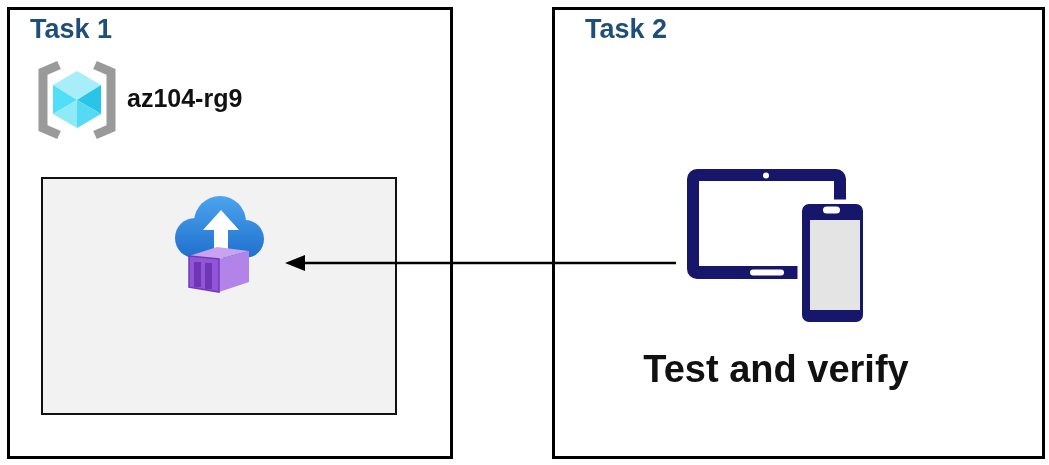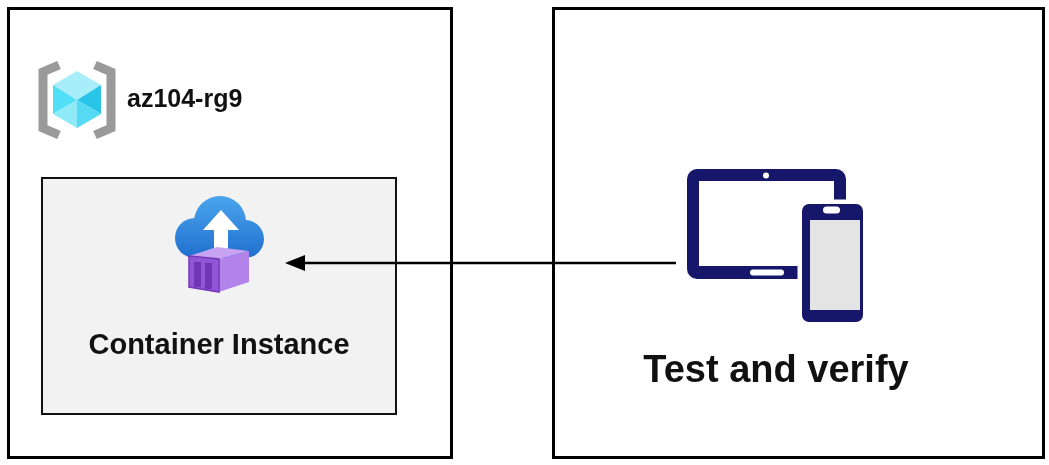--- a/index.html
+++ b/index.html
@@ -76,20 +76,22 @@
 </style>
 </head>
 <body>
 
 <div class="canvas">
 
   <div class="panel panel-task1"></div>
 
   <div class="panel panel-task2"></div>
 
+  <div class="panel-title title-task1">Task 1</div>
+  <div class="panel-title title-task2">Task 2</div>
 
   <svg class="rg-icon" width="90" height="84" viewBox="0 0 90 84" xmlns="http://www.w3.org/2000/svg">
     <path d="M 27,7 L 11,14 L 11,70 L 27,77" fill="none" stroke="#9A9A9A" stroke-width="9"></path>
     <path d="M 63,7 L 79,14 L 79,70 L 63,77" fill="none" stroke="#9A9A9A" stroke-width="9"></path>
     <g>
       <polygon points="45,13 69,27 45,42 21,27" fill="#A7EDFA"></polygon>
       <polygon points="21,27 45,42 21,56" fill="#50DFF6"></polygon>
       <polygon points="21,56 45,42 45,70" fill="#8FEAF8"></polygon>
       <polygon points="69,27 69,56 45,42" fill="#29C5E8"></polygon>
       <polygon points="69,56 45,42 45,70" fill="#54DAF3"></polygon>
@@ -116,21 +118,20 @@
     <polygon points="54,22 72,42 61,42 61,66 47,66 47,42 36,42" fill="#ffffff"></polygon>
     <g>
       <polygon points="22,68 50,59 82,63 52,71" fill="#C7A3F1"></polygon>
       <polygon points="52,71 82,63 82,94 52,104" fill="#B284E9"></polygon>
       <polygon points="22,68 52,71 52,104 22,99" fill="#9156D7" stroke="#7438B8" stroke-width="1.5"></polygon>
       <rect x="27" y="74" width="7" height="25" fill="#6F35B5"></rect>
       <rect x="38" y="75" width="7" height="26" fill="#6F35B5"></rect>
     </g>
   </svg>
 
-  <div class="inner-box-label">Container Instance</div>
 
   <svg class="arrow-connector" width="402" height="30" viewBox="0 0 402 30" xmlns="http://www.w3.org/2000/svg">
     <line x1="24" y1="15" x2="398" y2="15" stroke="#000000" stroke-width="2.5"></line>
     <polygon points="7,15 27,7 27,23" fill="#000000"></polygon>
   </svg>
 
   <svg class="devices-icon" width="190" height="170" viewBox="0 0 190 170" xmlns="http://www.w3.org/2000/svg">
     <g>
       <rect x="8" y="9" width="159" height="110" rx="10" fill="#16166B"></rect>
       <rect x="20" y="21" width="135" height="85" fill="#ffffff"></rect>

